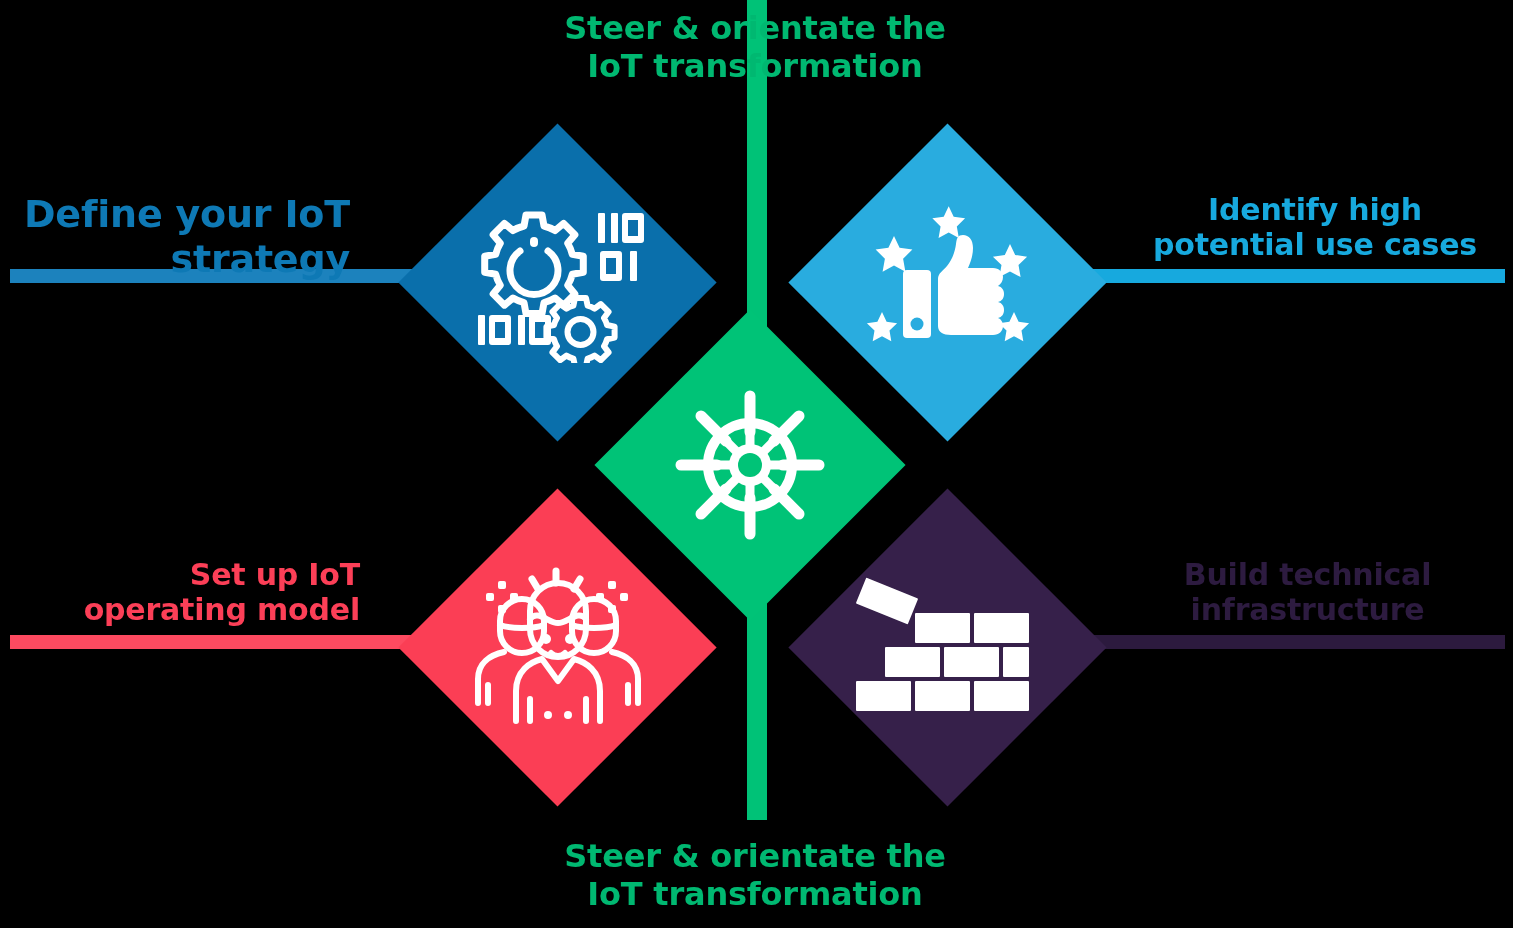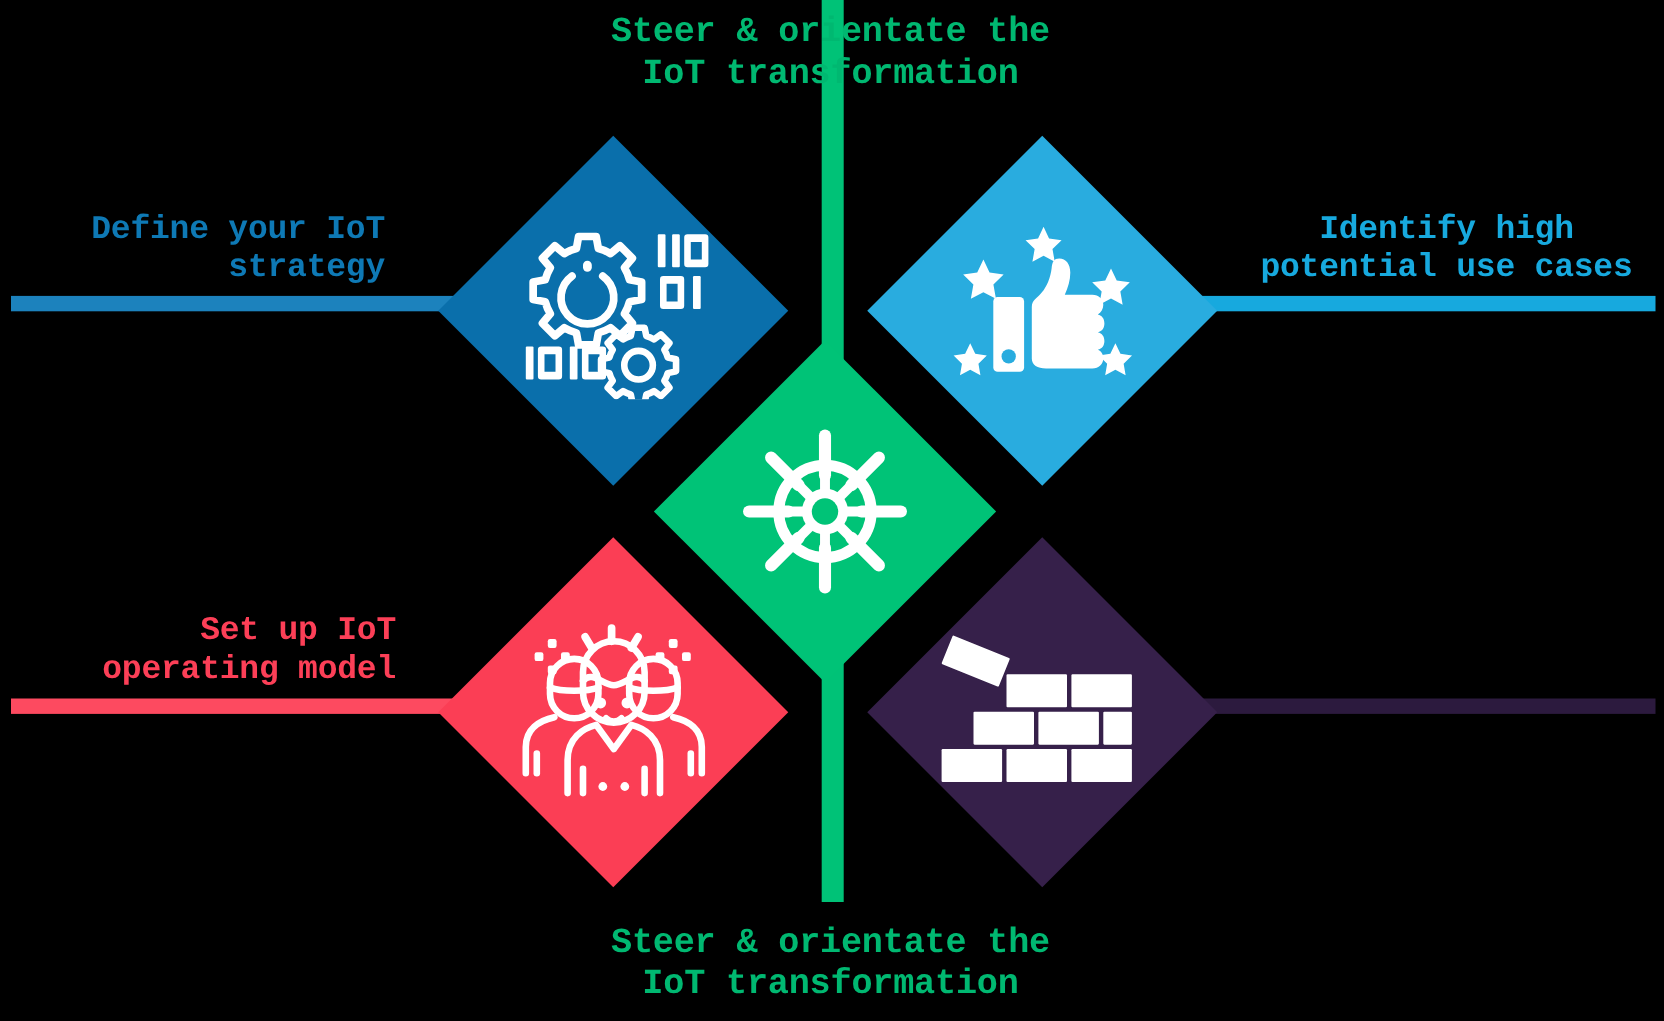--- a/index.html
+++ b/index.html
@@ -9,21 +9,20 @@
   }
   body {
     font-family: "DejaVu Sans", sans-serif;
   }
   #stage {
     position: relative;
     width: 1513px;
     height: 928px;
     background: #000000;
     overflow: hidden;
-    font-family: Liberation Mono, monospace;
   }
 
   
   .hline {
     position: absolute;
     height: 14px;
   }
   .vline {
     position: absolute;
     width: 20px;
@@ -219,26 +218,28 @@
         <rect x="3" y="108" width="55" height="30" rx="1"></rect>
         <rect x="62" y="108" width="55" height="30" rx="1"></rect>
         <rect x="121" y="108" width="55" height="30" rx="1"></rect>
       </svg>
     </div>
   </div>
 
   <div class="label t-center" style="left:520px; top:10px; width:470px; font-size:32px; color:#00B871;">Steer &amp; orientate the
 IoT transformation</div>
 
-  <div class="label t-right" style="left:20px; top:192px; width:330px; font-size:30px; color:#0E79B5;">Define your IoT
+  <div class="label t-right" style="left:20px; top:192px; width:330px; font-size:38px; color:#0E79B5;">Define your IoT
 strategy</div>
 
   <div class="label t-right" style="left:20px; top:557px; width:340px; font-size:30px; color:#FC3F57;">Set up IoT
 operating model</div>
 
   <div class="label t-center" style="left:1130px; top:192px; width:370px; font-size:30px; color:#17A9DE;">Identify high
 potential use cases</div>
 
+  <div class="label t-center" style="left:1115px; top:557px; width:385px; font-size:30px; color:#2D1B40;">Build technical
+infrastructure</div>
 
   <div class="label t-center" style="left:520px; top:838px; width:470px; font-size:32px; color:#00B871;">Steer &amp; orientate the
 IoT transformation</div>
 
 </div>
 
 </body></html>

